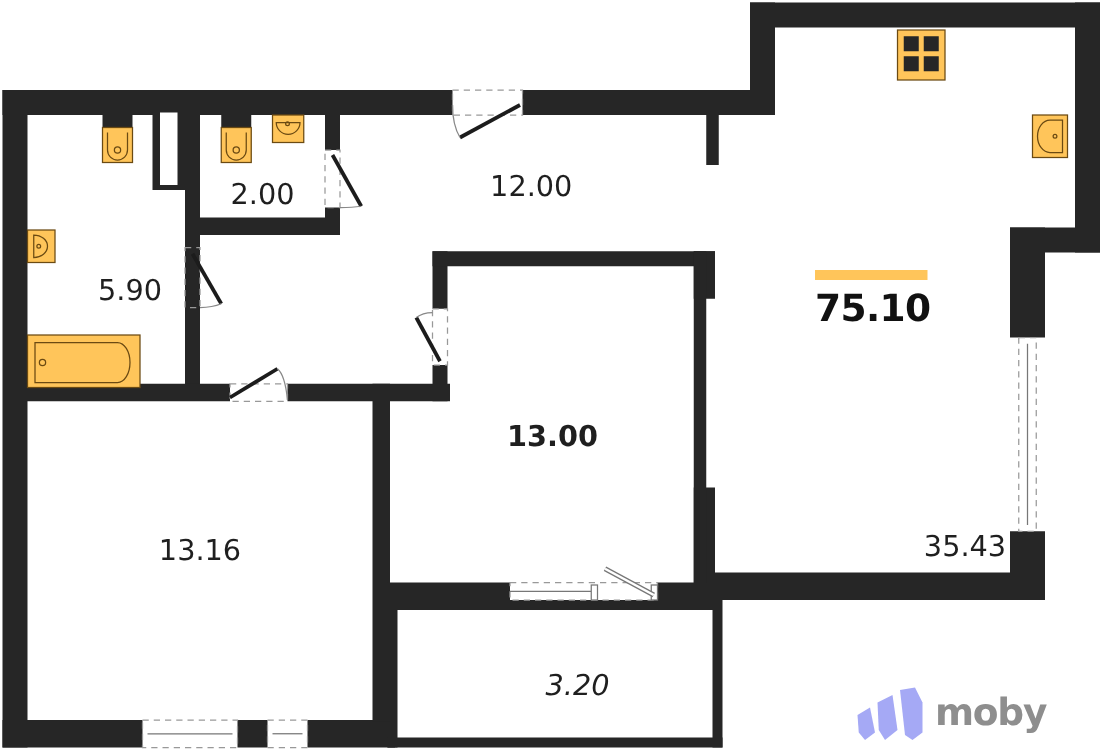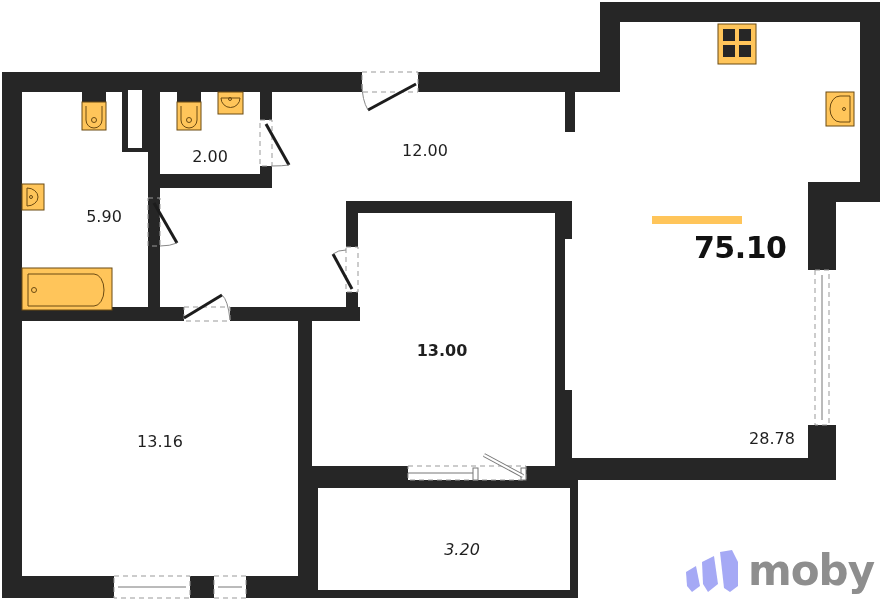--- a/index.html
+++ b/index.html
@@ -1,23 +1,23 @@
 <!DOCTYPE html>
 <html><head>
 <meta charset="utf-8">
 <style>
   html, body { margin: 0; padding: 0; background: #ffffff; }
   body { width: 882px; height: 600px; position: relative; overflow: hidden; font-family: "Liberation Sans", "DejaVu Sans", sans-serif; }
   svg.plan { position: absolute; left: 0; top: 0; }
-  .area-label { position: absolute; font-family: "DejaVu Sans", sans-serif; font-size: 16px; color: #1f1f1f; white-space: nowrap; transform: translate(-50%, -50%); }
+  .area-label { position: absolute; font-family: "DejaVu Sans", sans-serif; font-size: 23px; color: #1f1f1f; white-space: nowrap; transform: translate(-50%, -50%); }
   .total-wrap { position: absolute; left: 652px; top: 216px; width: 92px; }
   .total-bar { width: 90px; height: 8px; background: #ffc55a; }
-  .total-value { font-family: "DejaVu Sans", sans-serif; font-weight: bold; font-size: 30px; color: #111; margin-top: 6px; letter-spacing: -0.5px; margin-left: 42px; }
+  .total-value { font-family: "DejaVu Sans", sans-serif; font-weight: bold; font-size: 30px; color: #111; margin-top: 6px; letter-spacing: -0.5px; }
   .logo { position: absolute; left: 684px; top: 548px; height: 46px; display: flex; align-items: center; }
-  .logo-text { font-family: "DejaVu Sans", sans-serif; font-weight: bold; font-size: 42px; color: #8e8e8e; margin-left: 6px; letter-spacing: -1px; line-height: 1; }
+  .logo-text { font-family: "DejaVu Sans", sans-serif; font-weight: bold; font-size: 30px; color: #8e8e8e; margin-left: 6px; letter-spacing: -1px; line-height: 1; }
 </style>
 </head>
 <body>
 
 <svg class="plan" width="882" height="600" viewBox="0 0 882 600" xmlns="http://www.w3.org/2000/svg">
   <g fill="#262626">
 
     <rect x="2" y="72" width="360" height="20"></rect>
     <rect x="418" y="72" width="202" height="20"></rect>
     <rect x="600" y="2" width="280" height="20"></rect>
@@ -119,27 +119,27 @@
     <rect x="723" y="29" width="12" height="12" fill="#262626" stroke="none"></rect>
     <rect x="739" y="29" width="12" height="12" fill="#262626" stroke="none"></rect>
     <rect x="723" y="45" width="12" height="12" fill="#262626" stroke="none"></rect>
     <rect x="739" y="45" width="12" height="12" fill="#262626" stroke="none"></rect>
     <rect x="826" y="92" width="28" height="34" fill="#ffc55a"></rect>
     <path d="M850 96 h-10 a10 13 0 0 0 0 26 h10 z" fill="none"></path>
     <circle cx="844" cy="109" r="1.5" fill="none"></circle>
   </g>
 </svg>
 
-<div class="area-label" style="left:104px; top:216px;">5.90</div>
+<div class="area-label" style="left:104px; top:233px;">5.90</div>
 <div class="area-label" style="left:210px; top:156px;">2.00</div>
 <div class="area-label" style="left:425px; top:150px;text-align:right;">12.00</div>
 <div class="area-label" style="left:160px; top:441px;">13.16</div>
 <div class="area-label" style="left:442px; top:350px;font-weight:bold;">13.00</div>
 <div class="area-label" style="left:462px; top:549px;font-style:italic;">3.20</div>
-<div class="area-label" style="left:772px; top:438px;">28.78</div>
+<div class="area-label" style="left:772px; top:438px;">35.43</div>
 
 <div class="total-wrap">
   <div class="total-bar"></div>
   <div class="total-value">75.10</div>
 </div>
 
 <div class="logo">
   <svg width="58" height="46" viewBox="0 0 58 46">
     <polygon points="2,24 12,18 16,38 8,44 3,38" fill="#a5a9f5"></polygon>
     <polygon points="18,14 30,8 34,36 24,44 19,36" fill="#a5a9f5"></polygon>

